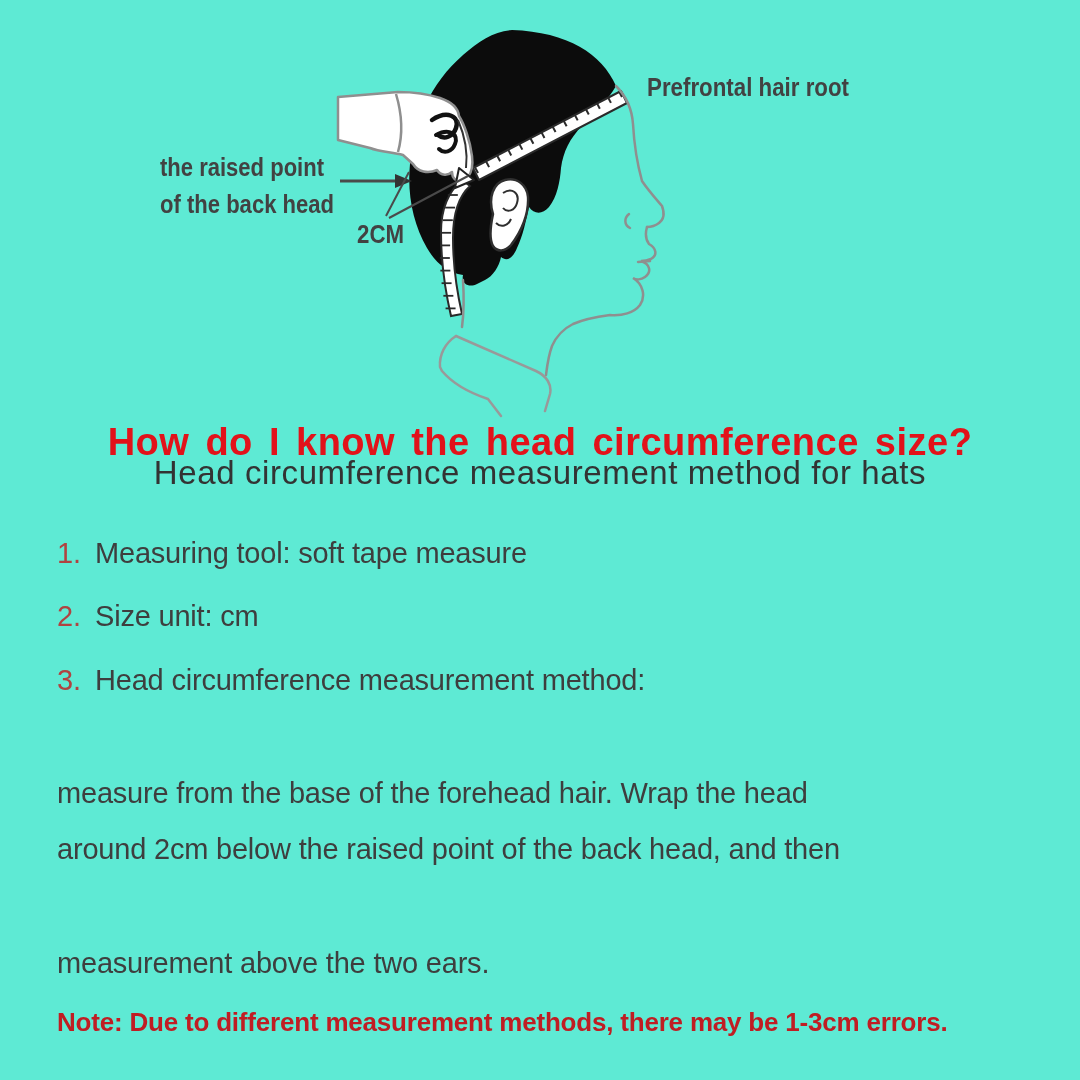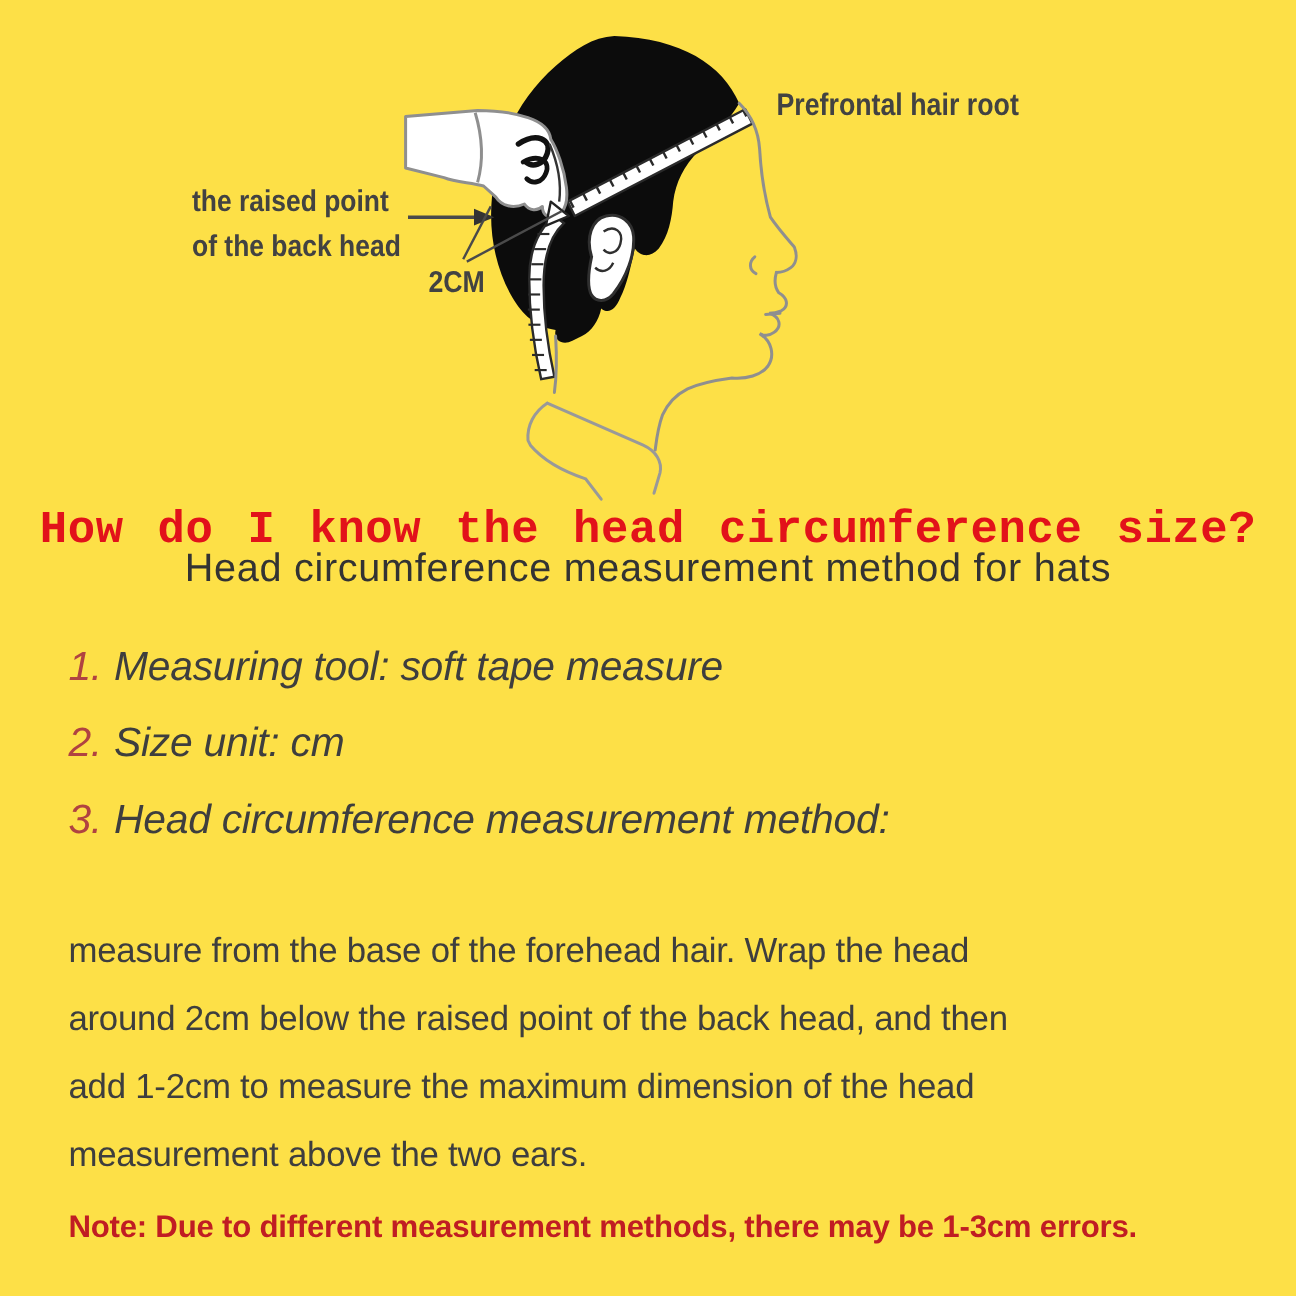--- a/index.html
+++ b/index.html
@@ -1,35 +1,35 @@
 <!DOCTYPE html>
 <html><head>
 <meta charset="utf-8">
 <style>
   html,body { margin:0; padding:0; background:#ffffff; }
   .page {
-    position:relative; width:1080px; height:1080px; background:#fde047;
+    position:relative; width:1080px; height:1080px; background:#5eead4;
     font-family:"Liberation Sans", sans-serif; overflow:hidden;
   }
   svg.diagram { position:absolute; top:0; left:0; }
   .dlabel { font-family:"Liberation Sans", sans-serif; font-weight:700; fill:#424242; }
 
   .title {
     position:absolute; top:421px; left:0; width:100%; margin:0;
     text-align:center; font-size:38px; font-weight:700; color:#e2121a;
-    letter-spacing:0.5px; word-spacing:5px; white-space:nowrap;font-family:Liberation Mono, monospace;
+    letter-spacing:0.5px; word-spacing:5px; white-space:nowrap;
   }
   .subtitle {
     position:absolute; top:454px; left:0; width:100%;
     text-align:center; font-size:33px; color:#333333;
     letter-spacing:0.6px; white-space:nowrap;
   }
   .step {
-    position:absolute; left:57px; font-size:34px; color:#3e3e3e;
-    letter-spacing:-0.2px; white-space:nowrap;font-style:italic;
+    position:absolute; left:57px; font-size:29px; color:#3e3e3e;
+    letter-spacing:-0.2px; white-space:nowrap;
   }
   .step .num { display:inline-block; width:38px; color:#b04341; }
   .pline {
     position:absolute; left:57px; font-size:29px; color:#3e3e3e;
     letter-spacing:-0.2px; white-space:nowrap;
   }
   .note {
     position:absolute; left:57px; top:1007px; font-size:26px; font-weight:700;
     color:#c01d23; letter-spacing:-0.2px; white-space:nowrap;text-align:center;
   }
@@ -167,17 +167,16 @@
   </div>
   <div class="step" style="top:600px">
     <span class="num">2.</span><span>Size unit: cm</span>
   </div>
   <div class="step" style="top:664px">
     <span class="num">3.</span><span>Head circumference measurement method:</span>
   </div>
 
   <div class="pline" style="top:777px">measure from the base of the forehead hair. Wrap the head</div>
   <div class="pline" style="top:833px">around 2cm below the raised point of the back head, and then</div>
-  <div class="pline" style="top:890px">add 1-2cm to measure the maximum dimension of the head</div>
   <div class="pline" style="top:947px">measurement above the two ears.</div>
 
   <div class="note">Note: Due to different measurement methods, there may be 1-3cm errors.</div>
 </div>
 
 </body></html>

